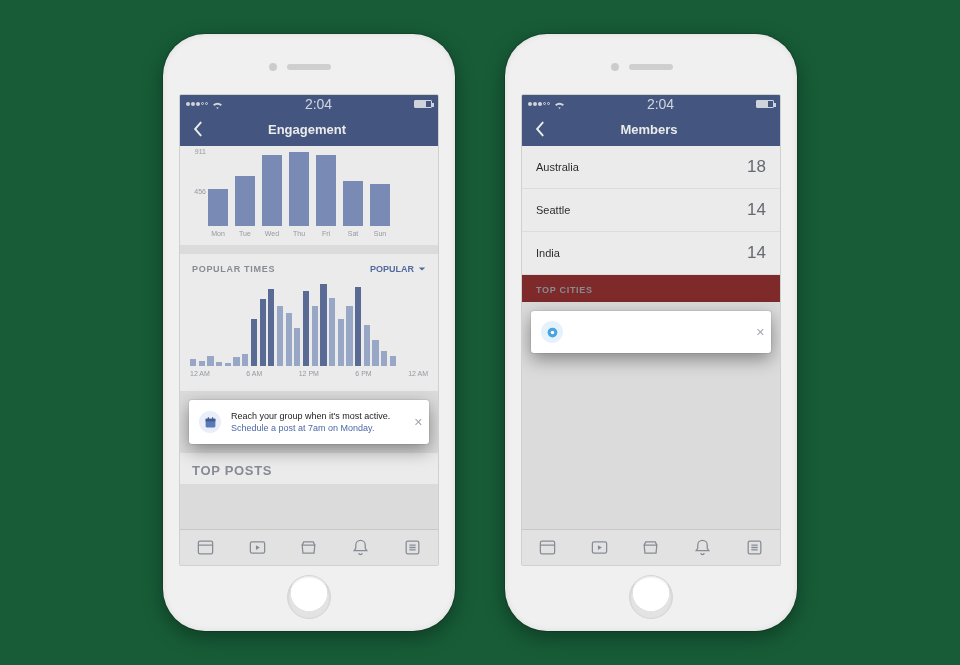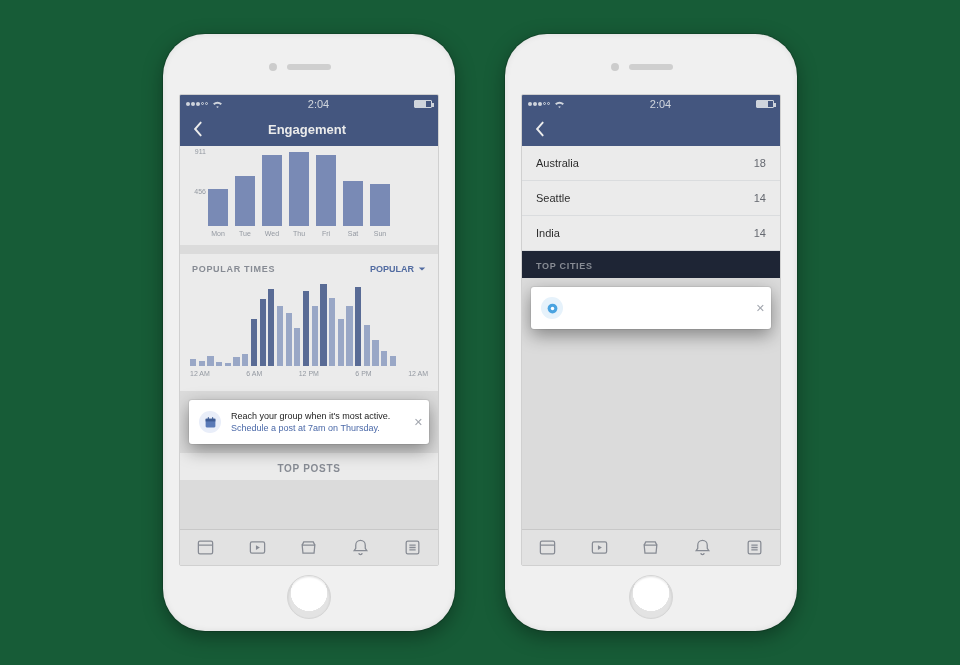--- a/index.html
+++ b/index.html
@@ -71,21 +71,21 @@
     background: rgba(120,120,120,.15);
     pointer-events: none;
     z-index: 3;
   }
 
   
   .statusbar {
     height: 17px;
     background: #3b5181;
     color: #dfe4ee;
-    font-size: 11px;
+    font-size: 14px;
     display: flex; align-items: center;
     justify-content: space-between;
     padding: 0 6px;
   }
   .statusbar .mid { font-weight: 500; }
   .dots { display:flex; gap:1px; align-items:center;}
   .dots i{ width:4px; height:4px; border-radius:50%; background:#dfe4ee; display:block;}
   .dots i.h{ background:transparent; border:1px solid #dfe4ee; width:3px; height:3px;}
   .wifi { margin-left:4px; }
   .battery{
@@ -142,21 +142,21 @@
     padding: 0 10px 14px 10px; background:#fff;
   }
   .bars2 { display:flex; gap:2.5px; align-items:flex-end; height:82px;}
   .bars2 .bar { width:6.2px; background:#9fb0d4; }
   .bars2 .bar.peak { background:#54699b; }
   .x2 { display:flex; justify-content:space-between; font-size:7px; color:#9aa0aa; margin-top:4px;}
 
   .gap { height:9px; background:#ededed;}
   .section-header-narrow{
     padding:10px 12px 6px; background:#fff;
-    font-size:10px; letter-spacing:.7px; font-weight:600; color:#8a8f99;text-align:center;
+    font-size:13px; letter-spacing:.7px; font-weight:600; color:#8a8f99;
   }
   .post-row{
     display:flex; align-items:center; gap:8px; background:#fff;
     padding:4px 12px 6px;
   }
   .avatar{ width:20px;height:20px;border-radius:50%;
     background:radial-gradient(circle at 50% 35%, #d9d9d9 0 40%, #bfbfbf 41% 100%);
   }
   .post-text{ font-size:9px; color:#3a3a3a; }
   .post-text b{ font-weight:600;}
@@ -192,23 +192,23 @@
   .tabbar .tab{ width:24px;height:24px; display:flex;align-items:center;justify-content:center;}
   .tabbar svg{ width:19px;height:19px; fill:none; stroke:#8a8f99; stroke-width:1.6;}
 
   
   .list-row{
     display:flex; justify-content:space-between; align-items:center;
     background:#fff; padding:11px 14px;
     border-bottom:1px solid #eceef0;
     font-size:11px; color:#1c1c1c;
   }
-  .list-row .num{ color:#636770; font-size:11px;}
+  .list-row .num{ color:#636770; font-size:17px;}
   .group-header{
-    background:#0f172a; padding:10px 14px 7px;
+    background:#7f1d1d; padding:10px 14px 7px;
     font-size:9px; letter-spacing:.7px; font-weight:600; color:#8a8f99;
   }
 </style>
 </head>
 <body>
 
 <div class="phone">
   <div class="camera"></div>
   <div class="speaker"></div>
 
@@ -324,21 +324,21 @@
         <span class="ticon">
           <svg viewBox="0 0 24 24">
               <rect x="3" y="5" width="18" height="16" rx="2" fill="#5a7ab7"></rect>
               <rect x="3" y="5" width="18" height="5" fill="#3e5b93"></rect>
               <rect x="7" y="2" width="2" height="5" rx="1" fill="#3e5b93"></rect>
               <rect x="15" y="2" width="2" height="5" rx="1" fill="#3e5b93"></rect>
             </svg>
         </span>
         <div class="tip-lines">
           <div>Reach your group when it's most active.</div>
-          <div class="tlink">Schedule a post at 7am on Thursday.</div>
+          <div class="tlink">Schedule a post at 7am on Monday.</div>
         </div>
         <span class="close">✕</span>
       </div>
 
       <div class="section-header-narrow">TOP POSTS</div>
     </div>
 
     <div class="tabbar">
       <span class="tab">
           <svg viewBox="0 0 24 24">
@@ -405,20 +405,21 @@
           <i></i>
         </span>
     </div>
 
     <div class="header">
       <span class="back">
         <svg width="11" height="16" viewBox="0 0 12 20">
             <path d="M10 2L3 10l7 8" fill="none" stroke="#fff" stroke-width="2.4" stroke-linecap="round"></path>
           </svg>
       </span>
+      <span class="title">Members</span>
     </div>
 
     <div class="content">
       <div id="countries">
           <div class="list-row">
             <span>Australia</span>
             <span class="num">18</span>
           </div>
           <div class="list-row">
             <span>Seattle</span>

